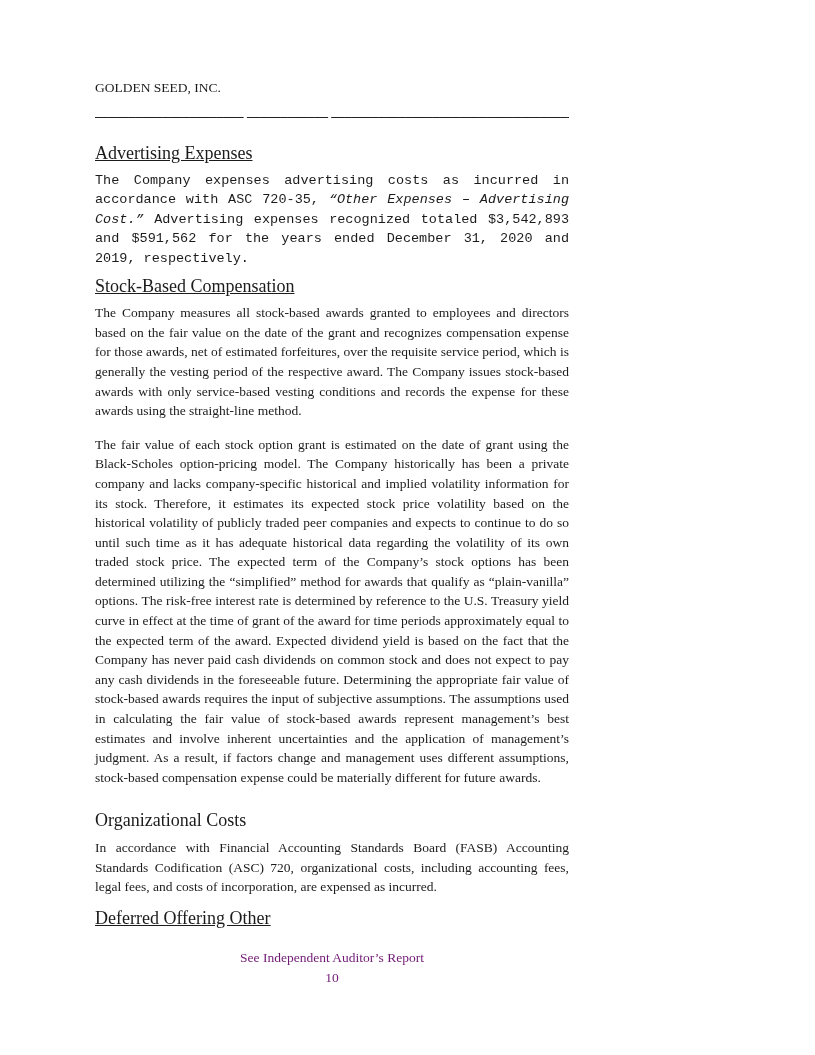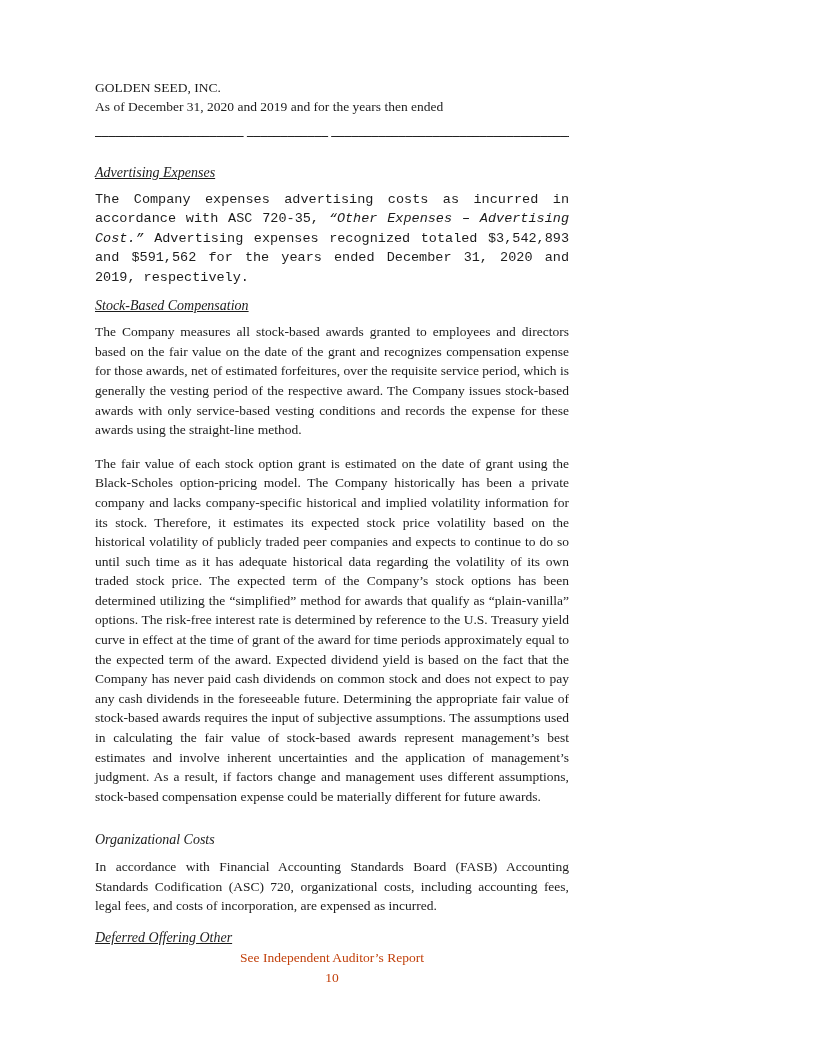--- a/index.html
+++ b/index.html
@@ -32,45 +32,43 @@
   }
   .para {
     margin: 0 0 14px 0;
     text-align: justify;
   }
   .para.tight { margin-bottom: 8px; font-family: Liberation Mono, monospace; }
   .para.after-long { margin-bottom: 24px; }
   .para.before-big-gap { margin-bottom: 12px; }
   .heading {
     margin: 0 0 7px 0;
-    font-size: 14px;
+    font-size: 18px;
     font-weight: normal;
     line-height: 19.6px;
-    font-style: italic;
   }
   .heading.underlined { text-decoration: underline; }
   .italic { font-style: italic; }
   .doc-footer {
     position: absolute;
     left: 0;
     right: 0;
     top: 948px;
     text-align: center;
     line-height: 20px;
-    color: #c2410c;
+    color: #701a75;
   }
 </style>
 </head>
 <body>
 
 <div class="page">
 
   <header class="doc-header">
     <div class="hline">GOLDEN SEED, INC.</div>
-    <div class="hline">As of December 31, 2020 and 2019 and for the years then ended</div>
   </header>
 
   <div class="divider">______________________ ____________ ___________________________________________ ________ ________</div>
 
   <main>
 
 
     <h2 class="heading underlined">Advertising Expenses</h2>
     <p class="para tight"><span>The Company expenses advertising costs as incurred in accordance with ASC 720-35, </span><span class="italic">“Other Expenses – Advertising Cost.”</span><span> Advertising expenses recognized totaled $3,542,893 and $591,562 for the years ended December 31, 2020 and 2019, respectively.</span></p>
 

